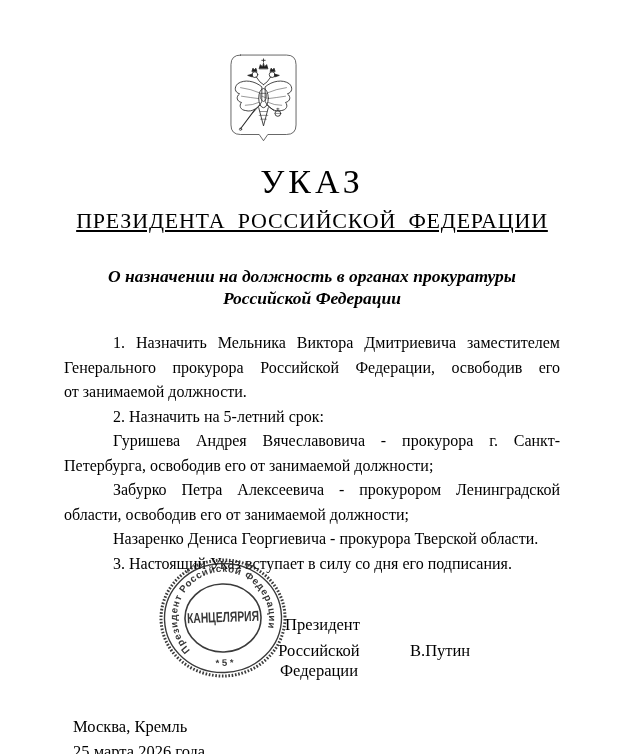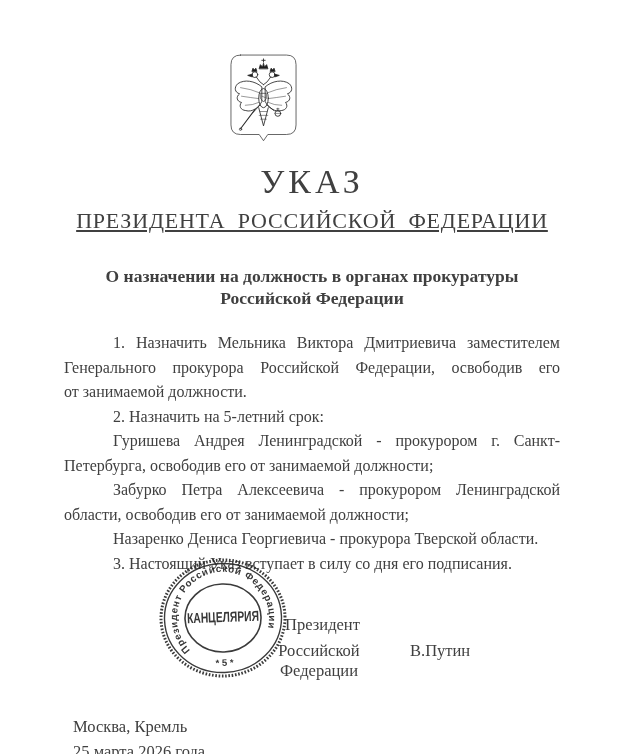--- a/index.html
+++ b/index.html
@@ -1,27 +1,27 @@
 <!DOCTYPE html>
 <html><head>
 <meta charset="utf-8">
 <style>
   html,body{margin:0;padding:0;background:#ffffff;}
   .page{
     position:relative;width:630px;height:754px;background:#ffffff;overflow:hidden;
-    font-family:"Liberation Serif","DejaVu Serif",serif;color:#404040;
+    font-family:"Liberation Serif","DejaVu Serif",serif;color:#000000;
   }
   
   .arms{position:absolute;left:230px;top:54px;width:67px;height:94px;}
   .ukaz{position:absolute;left:64px;top:163px;width:496px;text-align:center;
         font-size:34px;letter-spacing:4px;font-weight:500;}
   .issuer{position:absolute;left:44px;top:208px;width:536px;text-align:center;
         font-size:22px;letter-spacing:0.8px;word-spacing:6px;font-weight:400;text-decoration:underline;}
   .subject{position:absolute;left:64px;top:266px;width:496px;text-align:center;
-        font-size:17.5px;font-weight:bold;line-height:21.5px;}
+        font-size:17.5px;font-weight:bold;line-height:21.5px;font-style:italic;}
   
   .docbody{position:absolute;left:64px;top:331px;width:496px;font-size:16px;line-height:24.5px;}
   .line{display:block;text-align:justify;text-align-last:left;white-space:normal;}
   .line.just{text-align-last:justify;}
   .line.ind{padding-left:49px;}
   
   .sig-role1{position:absolute;left:250px;top:615px;width:145px;text-align:center;font-size:16.5px;}
   .sig-role2{position:absolute;left:243px;top:641px;width:152px;text-align:center;font-size:16.5px;}
   .sig-name{position:absolute;left:410px;top:641px;font-size:16.5px;}
   
@@ -103,21 +103,21 @@
   <div class="subject">
     <span>О назначении на должность в органах прокуратуры</span><br>
     <span>Российской Федерации</span>
   </div>
 
   <div class="docbody">
     <span class="line ind just">1. Назначить Мельника Виктора Дмитриевича заместителем</span>
     <span class="line just">Генерального прокурора Российской Федерации, освободив его</span>
     <span class="line">от занимаемой должности.</span>
     <span class="line ind">2. Назначить на 5-летний срок:</span>
-    <span class="line ind just">Гуришева Андрея Ленинградской - прокурором г. Санкт-</span>
+    <span class="line ind just">Гуришева Андрея Вячеславовича - прокурора г. Санкт-</span>
     <span class="line">Петербурга, освободив его от занимаемой должности;</span>
     <span class="line ind just">Забурко Петра Алексеевича - прокурором Ленинградской</span>
     <span class="line">области, освободив его от занимаемой должности;</span>
     <span class="line ind">Назаренко Дениса Георгиевича - прокурора Тверской области.</span>
     <span class="line ind">3. Настоящий Указ вступает в силу со дня его подписания.</span>
   </div>
 
   <div class="sig-role1">Президент</div>
   <div class="sig-role2">Российской Федерации</div>
   <div class="sig-name">В.Путин</div>

